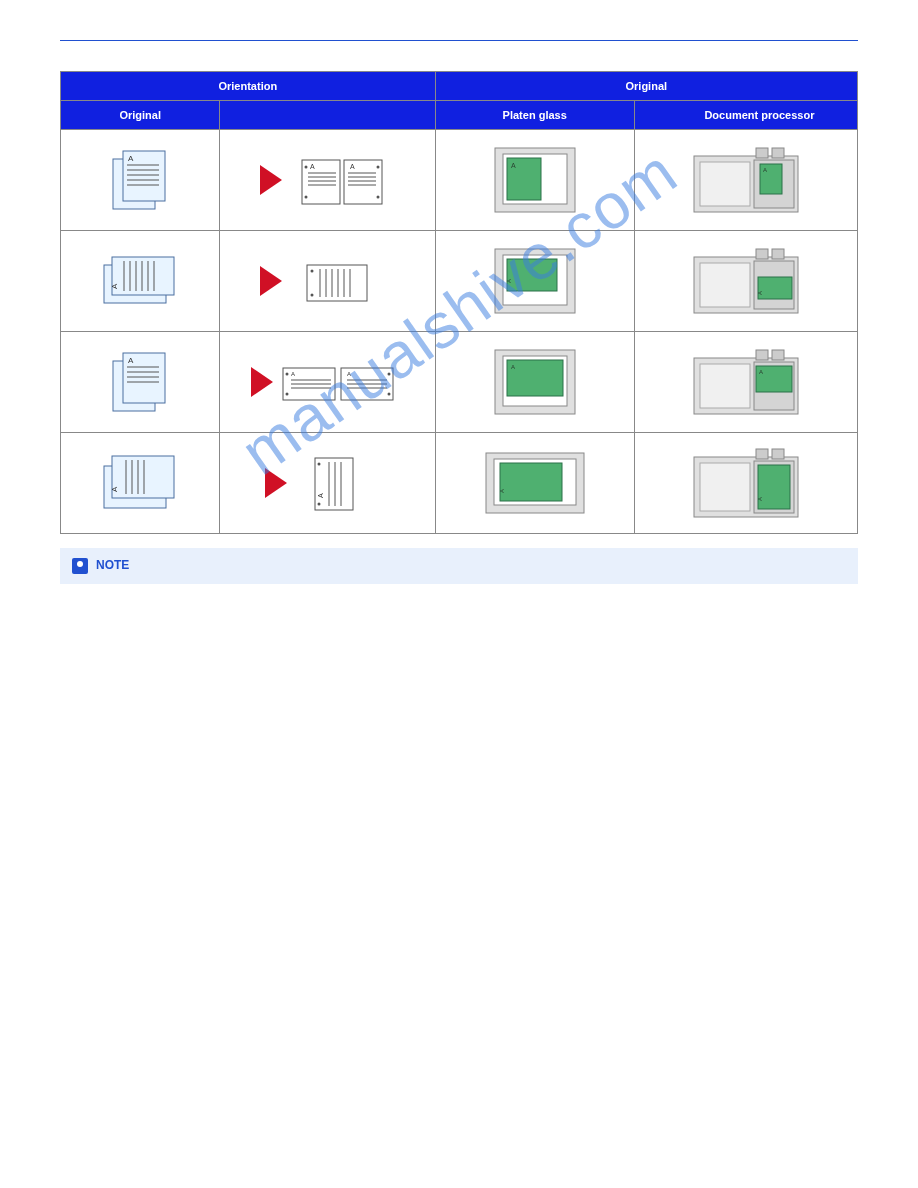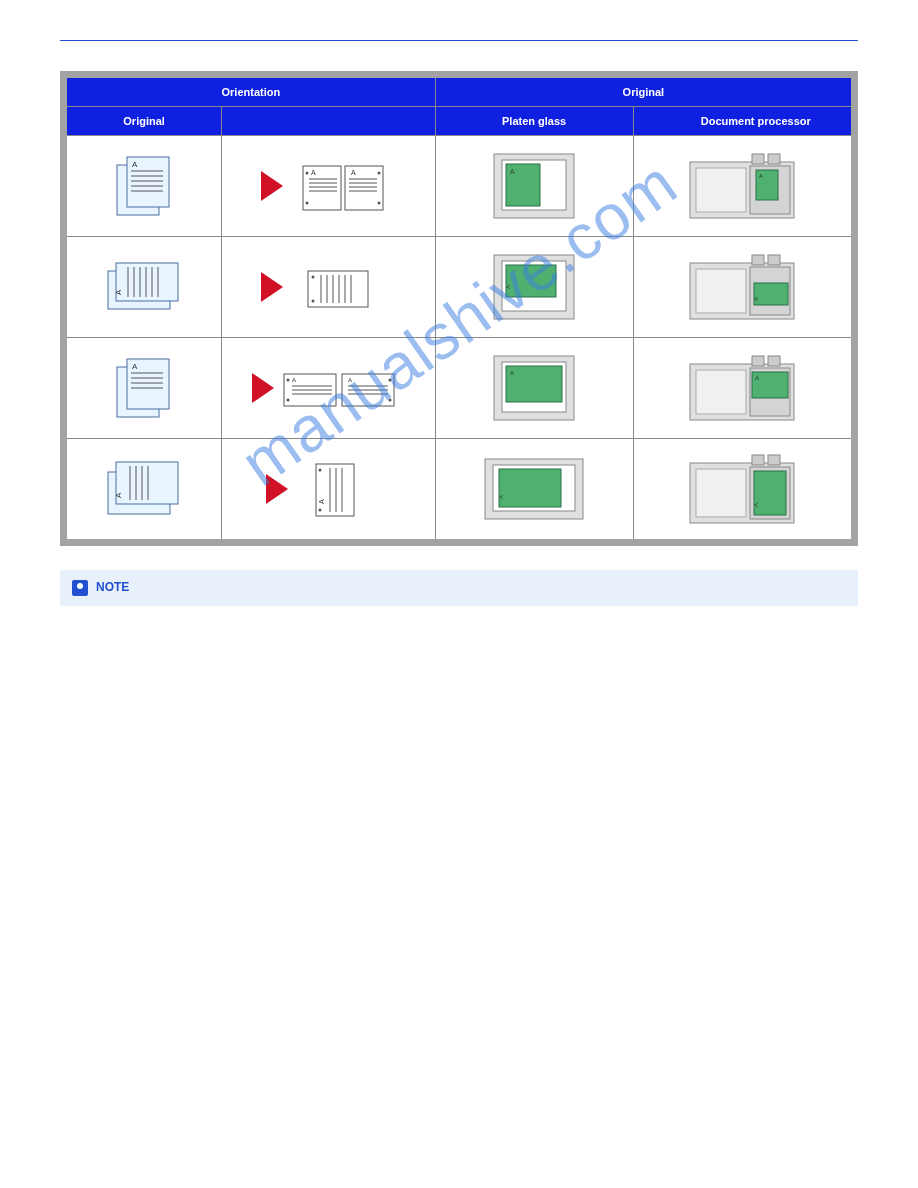--- a/index.html
+++ b/index.html
@@ -1,26 +1,26 @@
 <!DOCTYPE html>
 <html><head>
 <meta charset="utf-8">
 <style>
   * { margin: 0; padding: 0; box-sizing: border-box; }
   body { font-family: Arial, sans-serif; background: #fff; width: 918px; margin: 0 auto; padding: 40px 60px; position: relative; font-size: 11px; color: #333; }
   .hr-top { border: none; border-top: 1px solid #2050d0; margin-bottom: 30px; }
-  .main-table { width: 100%; border-collapse: collapse; border: 7px solid #a3a3a3; }
+  .main-table { width: 100%; border-collapse: collapse; border: 1px solid #a3a3a3; }
   .main-table th { background: #1020e0; color: #fff; font-weight: bold; text-align: center; padding: 8px 4px; border: 1px solid #888; font-size: 11px; }
   .main-table td { border: 1px solid #888; padding: 10px 6px; text-align: center; vertical-align: middle; height: 100px; }
   .main-table .col-a { width: 20%; }
   .main-table .col-b { width: 27%; }
   .main-table .col-c { width: 25%; }
   .main-table .col-d { width: 28%; padding-left: 31px; }
   .diagram-cell svg { display: block; margin: 0 auto; }
-  .note-box { background: #e8f0fc; padding: 10px 12px; margin-top: 24px; display: flex; align-items: flex-start; gap: 8px; }
+  .note-box { background: #e8f0fc; padding: 10px 12px; margin-top: 14px; display: flex; align-items: flex-start; gap: 8px; }
   .note-icon { width: 16px; height: 16px; background: #2050d0; border-radius: 2px; flex-shrink: 0; position: relative; }
   .note-icon::after { content: ""; position: absolute; width: 6px; height: 6px; background: #fff; border-radius: 50%; top: 3px; left: 5px; }
   .note-text { color: #2050d0; font-weight: bold; font-size: 12px; }
   .note-body { color: #333; font-size: 11px; margin-left: 24px; margin-top: 2px; }
   .watermark { position: absolute; top: 50%; left: 50%; transform: translate(-50%, -50%) rotate(-35deg); font-size: 64px; color: #3a7de0; opacity: 0.5; pointer-events: none; z-index: 10; font-weight: normal; letter-spacing: 1px; }
 </style>
 </head>
 <body>
 
 <hr class="hr-top">

